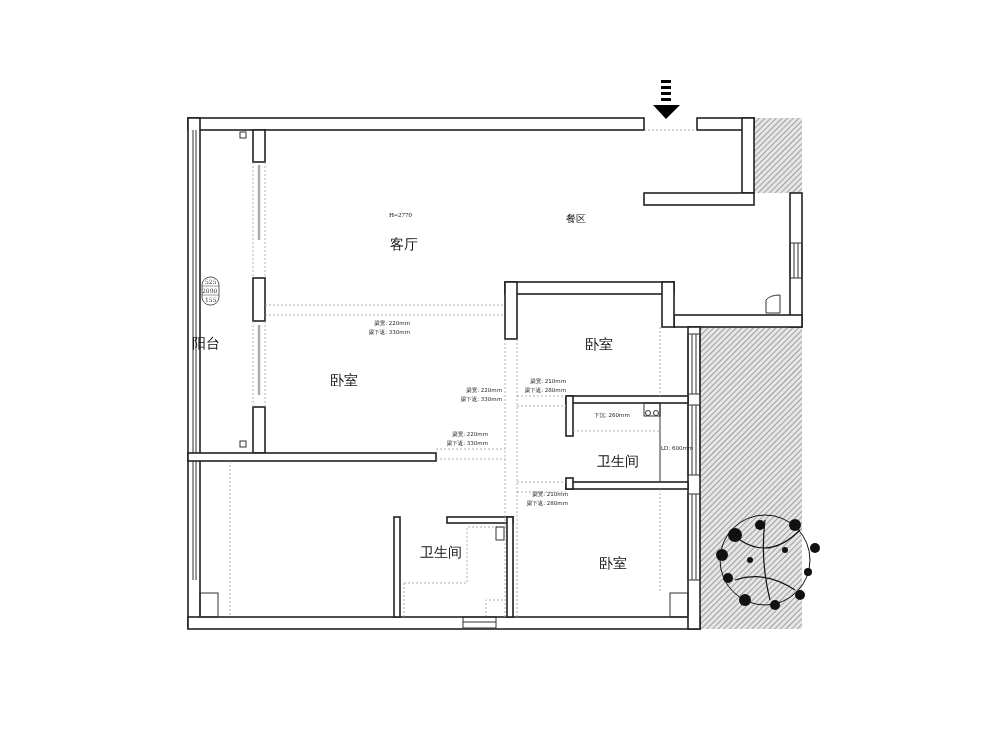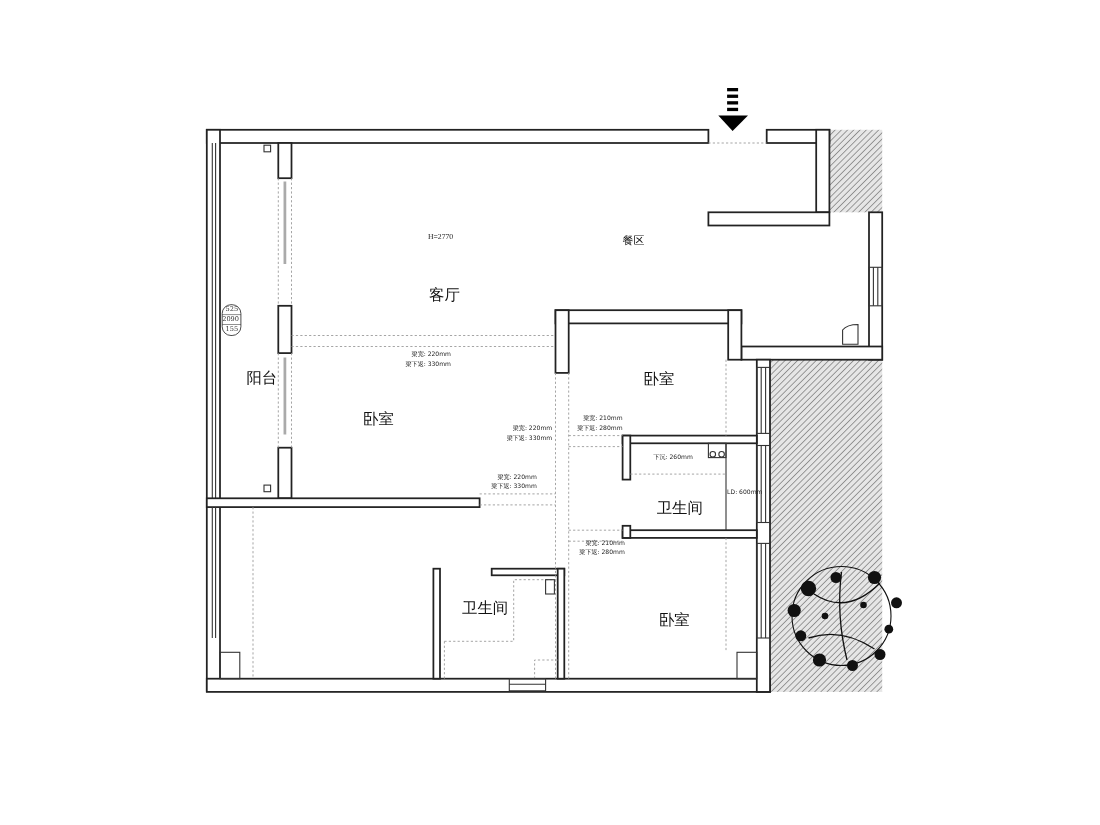--- a/index.html
+++ b/index.html
@@ -153,23 +153,23 @@
 
   <g>
     <rect x="202" y="277" width="17" height="28" rx="8" fill="#fff" stroke="#333" stroke-width="0.8"></rect>
     <line x1="202" y1="286" x2="219" y2="286" stroke="#333" stroke-width="0.5"></line>
     <line x1="202" y1="295" x2="219" y2="295" stroke="#333" stroke-width="0.5"></line>
   </g>
 </svg>
 
 <div style="position:absolute;left:0;top:0;width:1000px;height:750px;">
   <span style="position:absolute;left:389px;top:211px;font-size:7px;font-family:Liberation Serif, serif;color:#222;">H=2770</span>
-  <span style="position:absolute;left:390px;top:236px;font-size:14px;color:#111;margin-top:24px;">客厅</span>
+  <span style="position:absolute;left:390px;top:236px;font-size:14px;color:#111;">客厅</span>
   <span style="position:absolute;left:566px;top:212px;font-size:10px;color:#111;">餐区</span>
-  <span style="position:absolute;left:224px;top:335px;font-size:14px;color:#111;">阳台</span>
+  <span style="position:absolute;left:192px;top:335px;font-size:14px;color:#111;">阳台</span>
   <span style="position:absolute;left:330px;top:372px;font-size:14px;color:#111;">卧室</span>
   <span style="position:absolute;left:585px;top:336px;font-size:14px;color:#111;">卧室</span>
   <span style="position:absolute;left:597px;top:453px;font-size:14px;color:#111;">卫生间</span>
   <span style="position:absolute;left:420px;top:544px;font-size:14px;color:#111;">卫生间</span>
   <span style="position:absolute;left:599px;top:555px;font-size:14px;color:#111;">卧室</span>
 
   <div style="position:absolute;left:366px;top:319px;font-size:5.5px;line-height:9px;color:#222;text-align:right;width:44px;">
     <div>梁宽: 220mm</div>
     <div>梁下返: 330mm</div>
   </div>

